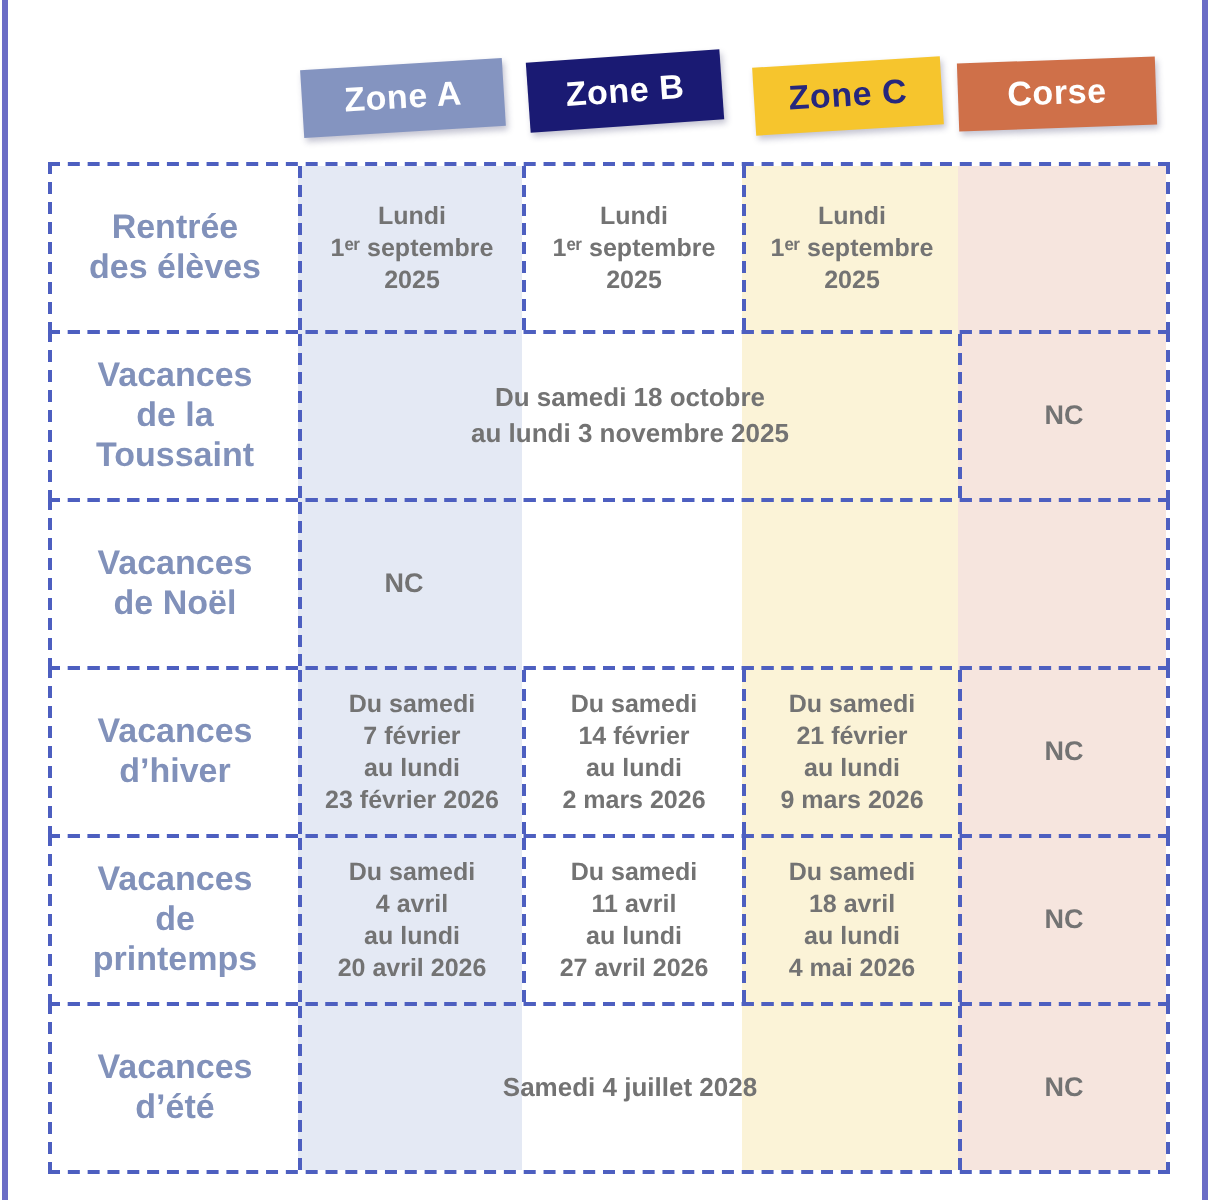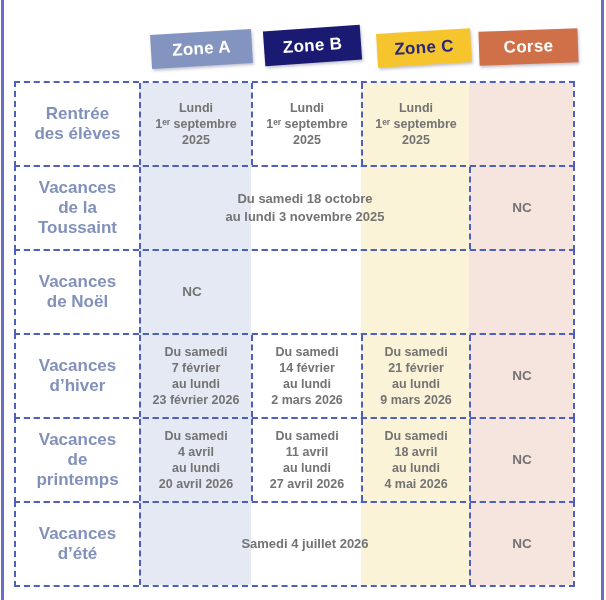--- a/index.html
+++ b/index.html
@@ -16,21 +16,21 @@
     position:absolute; display:flex; align-items:center; justify-content:center;
     font-weight:bold; font-size:17px; letter-spacing:.3px;
     box-shadow:1px 2px 3px rgba(40,40,90,.28);
   }
   .tag-a     { left:151px; top:32px; width:101px; height:34px; background:#8494c0; color:#ffffff; transform:rotate(-3.5deg); }
   .tag-b     { left:264px; top:28px; width:97px;  height:35px; background:#1a1a73; color:#ffffff; transform:rotate(-4deg); }
   .tag-c     { left:377px; top:31px; width:94px;  height:34px; background:#f6c52d; color:#26277d; transform:rotate(-3.5deg); }
   .tag-corse { left:479px; top:30px; width:99px;  height:34px; background:#cf7049; color:#ffffff; transform:rotate(-2deg); }
 
   
-  .cal-table { position:absolute; left:14px; top:81px; width:561px; }
+  .cal-table { position:absolute; left:24px; top:81px; width:561px; }
   .stripes { position:absolute; top:2px; bottom:2px; left:2px; display:flex; z-index:0; }
   .stripe { height:100%; }
   .stripe-label { width:123px; background:transparent; }
   .stripe-a     { width:112px; background:#e4e9f4; }
   .stripe-b     { width:110px; background:#ffffff; }
   .stripe-c     { width:108px; background:#fbf3d7; }
   .stripe-corse { width:104px; background:#f6e5de; }
 
   .rows { position:relative; z-index:1; }
   .row { display:flex; border:2px dashed #4d5fc0; height:86px; box-sizing:border-box; background:transparent; }
@@ -135,19 +135,19 @@
         <div class="cell c-data w-c">Du samedi
 18 avril
 au lundi
 4 mai 2026</div>
         <div class="cell c-data w-corse">NC</div>
       </div>
 
       <div class="row">
         <div class="cell c-label">Vacances
 d’été</div>
-        <div class="cell c-data w-merged">Samedi 4 juillet 2026</div>
+        <div class="cell c-data w-merged">Samedi 4 juillet 2028</div>
         <div class="cell c-data w-corse">NC</div>
       </div>
 
     </div>
   </div>
 </div>
 
 </body></html>

